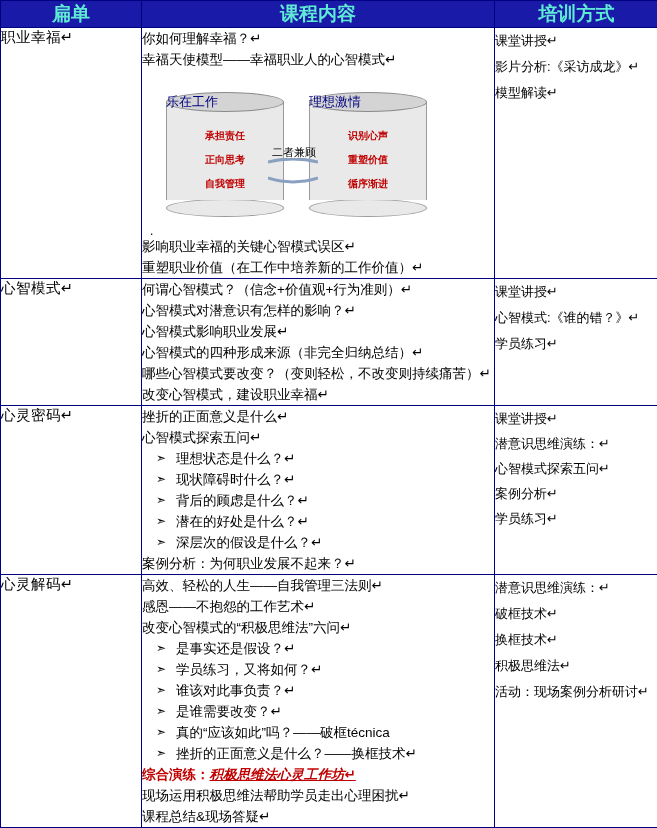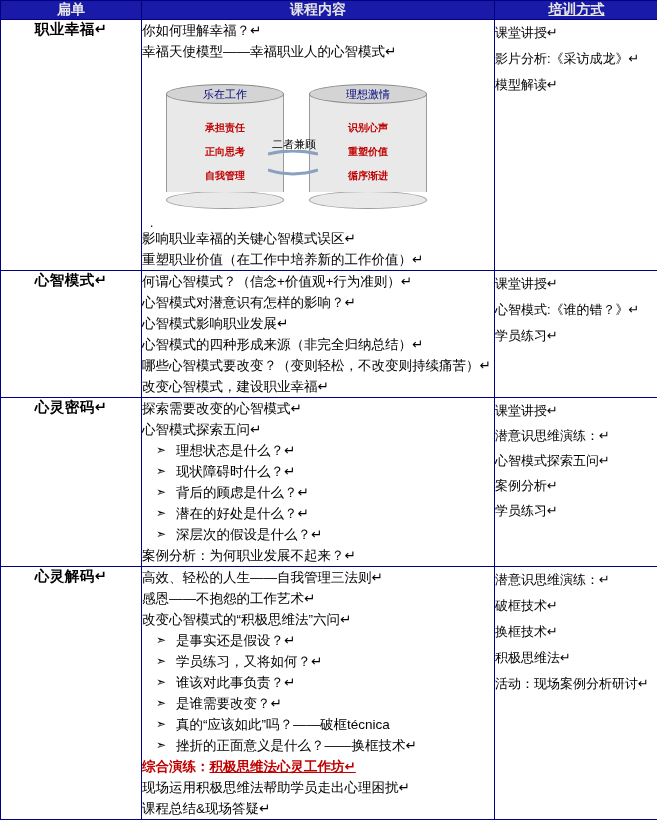--- a/index.html
+++ b/index.html
@@ -20,37 +20,37 @@
     width: 657px;
     table-layout: fixed;
   }
   table.course-table td, table.course-table th {
     border: 1px solid #000080;
     vertical-align: top;
     padding: 0;
   }
   .col-topic { width: 140px; }
   .col-content { width: 352px; margin-top: 24px; }
-  .col-method { width: 163px; text-decoration: underline; }
+  .col-method { width: 163px; }
 
   thead th {
     background: #1a1aa8;
-    color: #e5e5e5;
+    color: #5eead4;
     font-weight: bold;
-    font-size: 14px;
+    font-size: 19px;
     text-align: center;
     height: 14px;
     padding: 0 0 2px 0;
     overflow: hidden;
   }
 
   .topic-cell {
-    text-align: center;
+    text-align: left;
     vertical-align: middle;
-    font-weight: bold;
+    font-weight: normal;
     font-size: 14.5px;
     letter-spacing: 0.5px;
   }
   .content-cell {
     padding: 4px 6px 6px 8px;
     line-height: 21px;
     font-size: 13.5px;
   }
   .method-cell {
     padding: 4px 6px 6px 8px;
@@ -67,21 +67,21 @@
   .bullet-line .arrow {
     position: absolute;
     left: 14px;
     top: 0;
     font-size: 12px;
   }
   .red-bold {
     color: #c00000;
     font-weight: bold;
   }
-  .red-bold .u { text-decoration: underline; }
+  .red-bold .u { text-decoration: underline; font-style: italic; }
 
   
   .diagram {
     position: relative;
     width: 330px;
     height: 150px;
     margin: 4px 0 2px 6px;
   }
   .cyl {
     position: absolute;
@@ -122,22 +122,21 @@
     background: #d4d4d4;
     border: 1px solid #8a8a8a;
     border-radius: 50%;
     box-sizing: border-box;
   }
   .cyl .cap-label {
     position: absolute;
     top: 1px;
     left: 0;
     width: 118px;
-    text-align: center;
-    font-size: 11px;
+    font-size: 13px;
     line-height: 18px;
     color: #000080;
     z-index: 4;
   }
   .cyl .items {
     position: absolute;
     top: 32px;
     left: 0;
     width: 118px;
     text-align: center;
@@ -246,21 +245,21 @@
       <td class="method-cell">
         <div class="line">课堂讲授↵</div>
         <div class="line">心智模式:《谁的错？》↵</div>
         <div class="line">学员练习↵</div>
       </td>
     </tr>
 
     <tr>
       <td class="topic-cell">心灵密码↵</td>
       <td class="content-cell">
-        <div class="line">探索需要改变的心智模式↵</div>
+        <div class="line">挫折的正面意义是什么↵</div>
         <div class="line">心智模式探索五问↵</div>
         <div class="bullet-line"><span class="arrow">➣</span><span>理想状态是什么？↵</span></div>
         <div class="bullet-line"><span class="arrow">➣</span><span>现状障碍时什么？↵</span></div>
         <div class="bullet-line"><span class="arrow">➣</span><span>背后的顾虑是什么？↵</span></div>
         <div class="bullet-line"><span class="arrow">➣</span><span>潜在的好处是什么？↵</span></div>
         <div class="bullet-line"><span class="arrow">➣</span><span>深层次的假设是什么？↵</span></div>
         <div class="line">案例分析：为何职业发展不起来？↵</div>
       </td>
       <td class="method-cell tight">
         <div class="line">课堂讲授↵</div>

